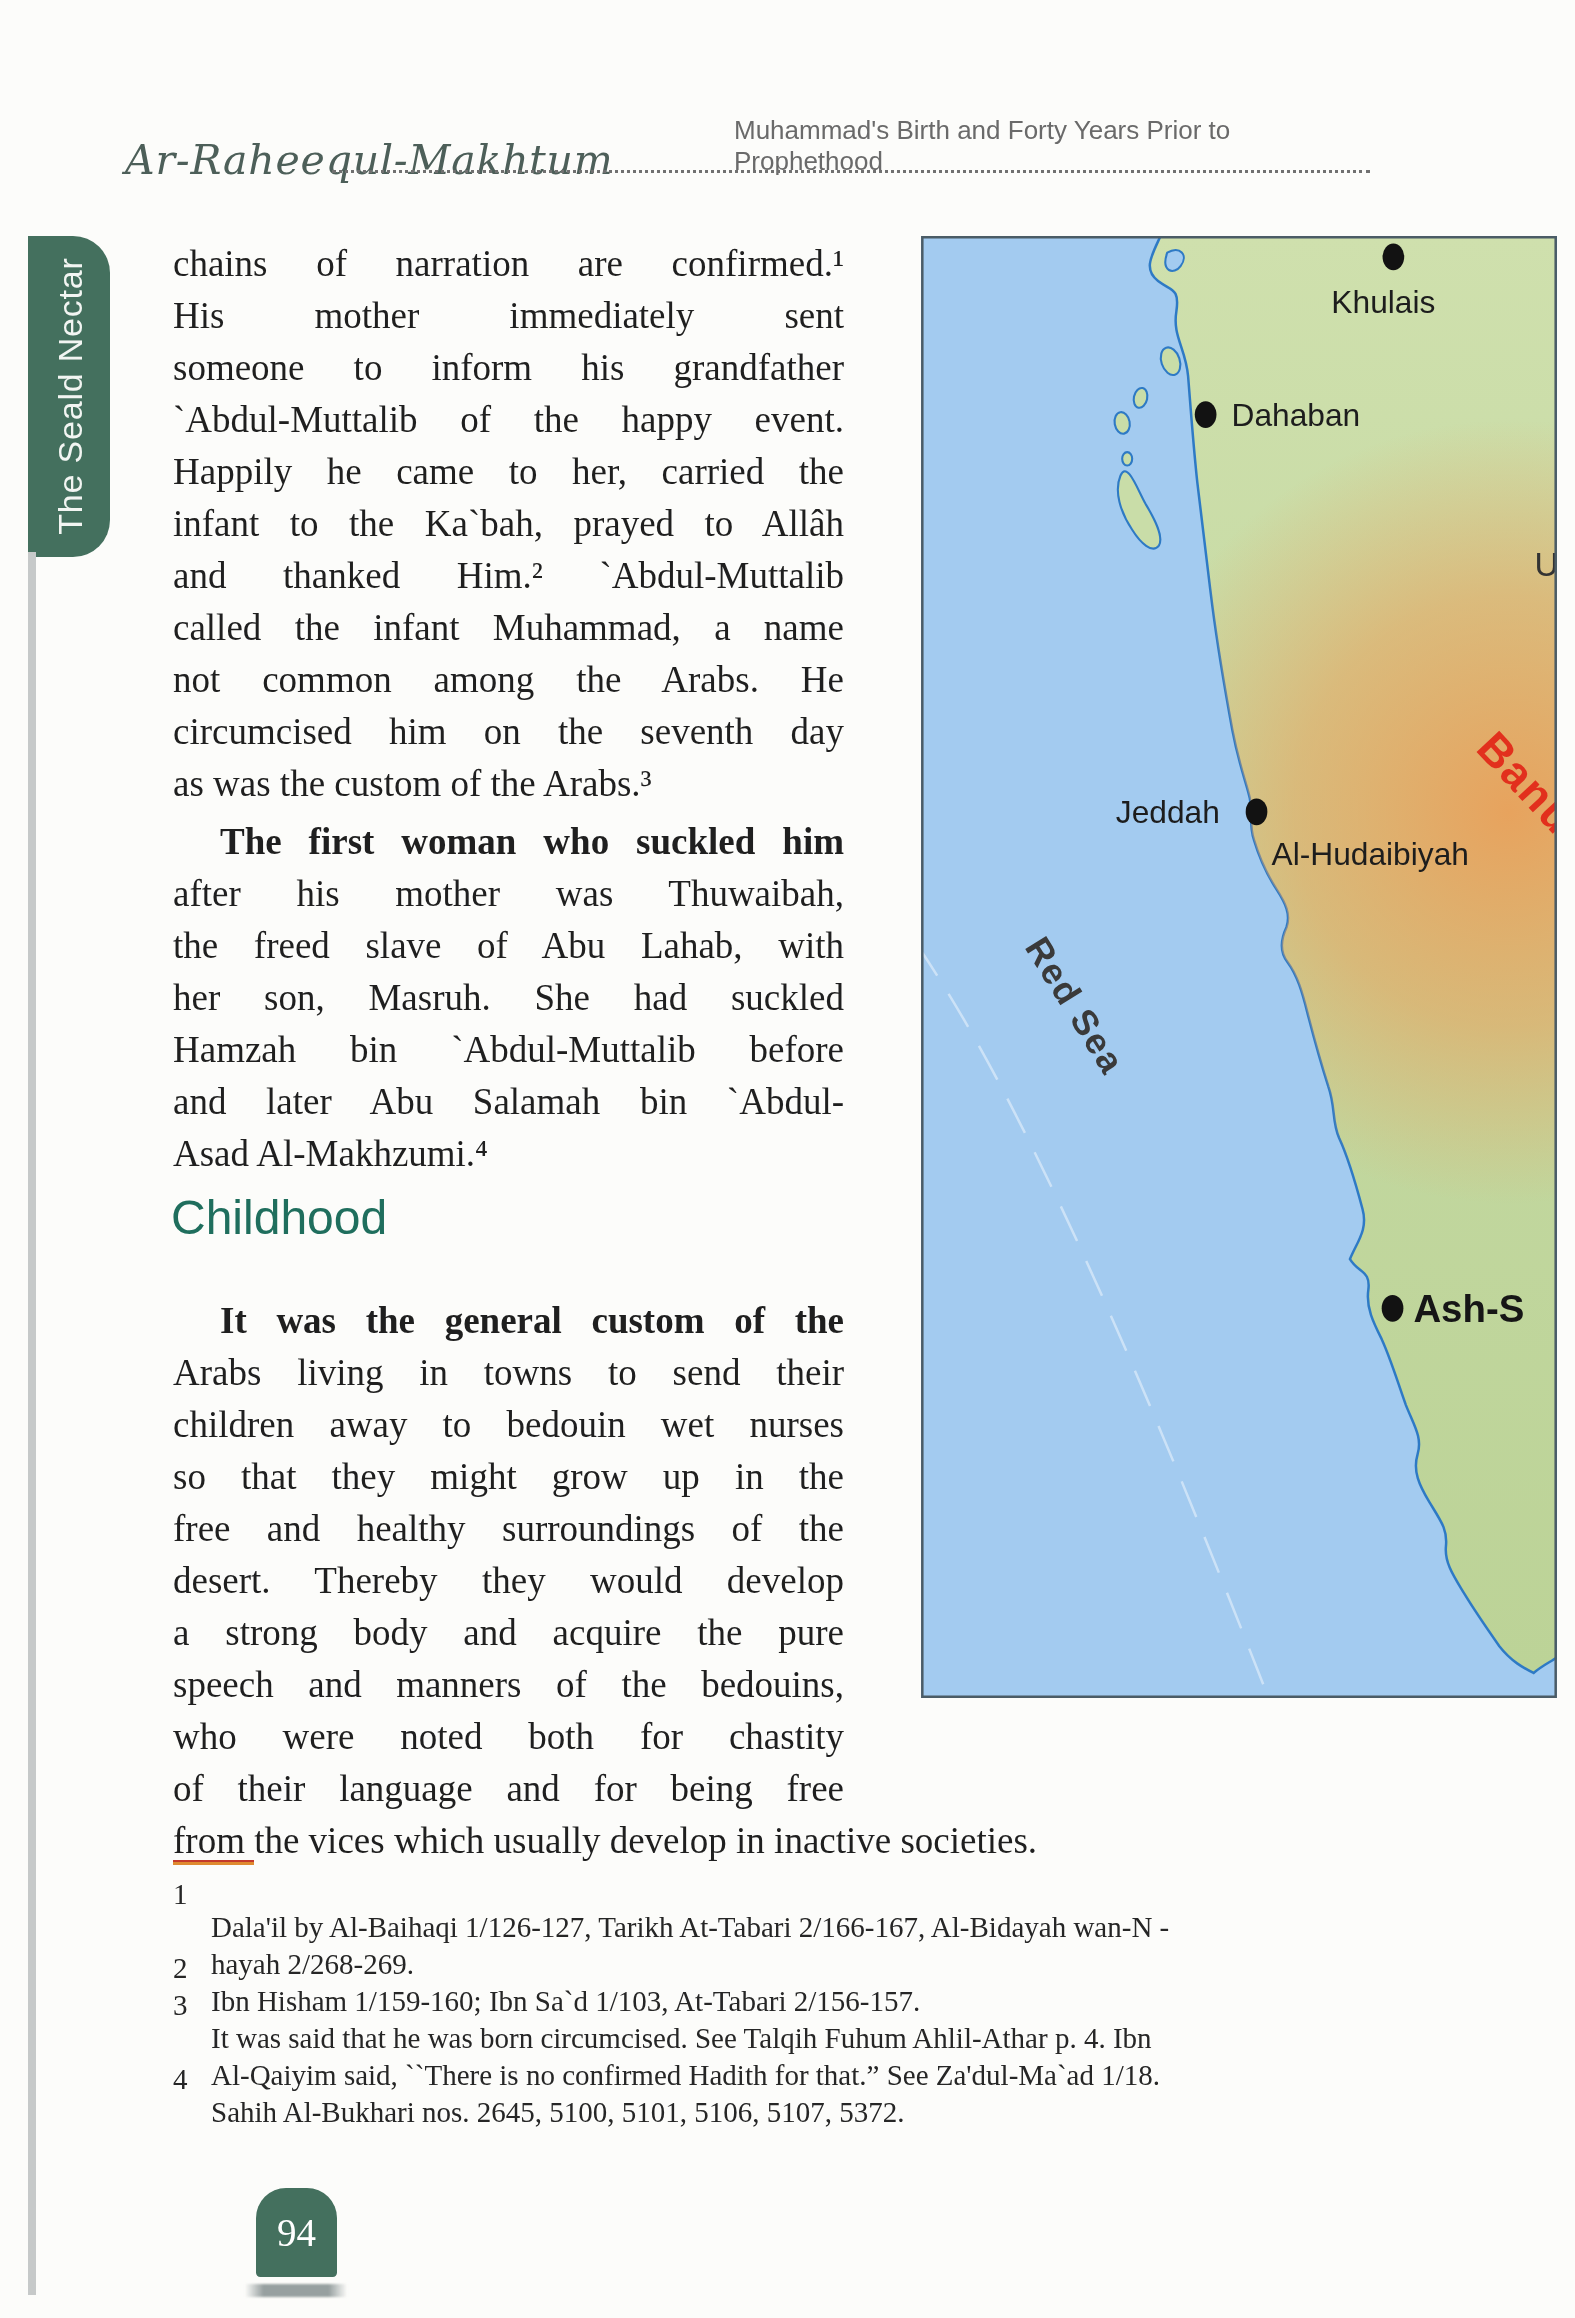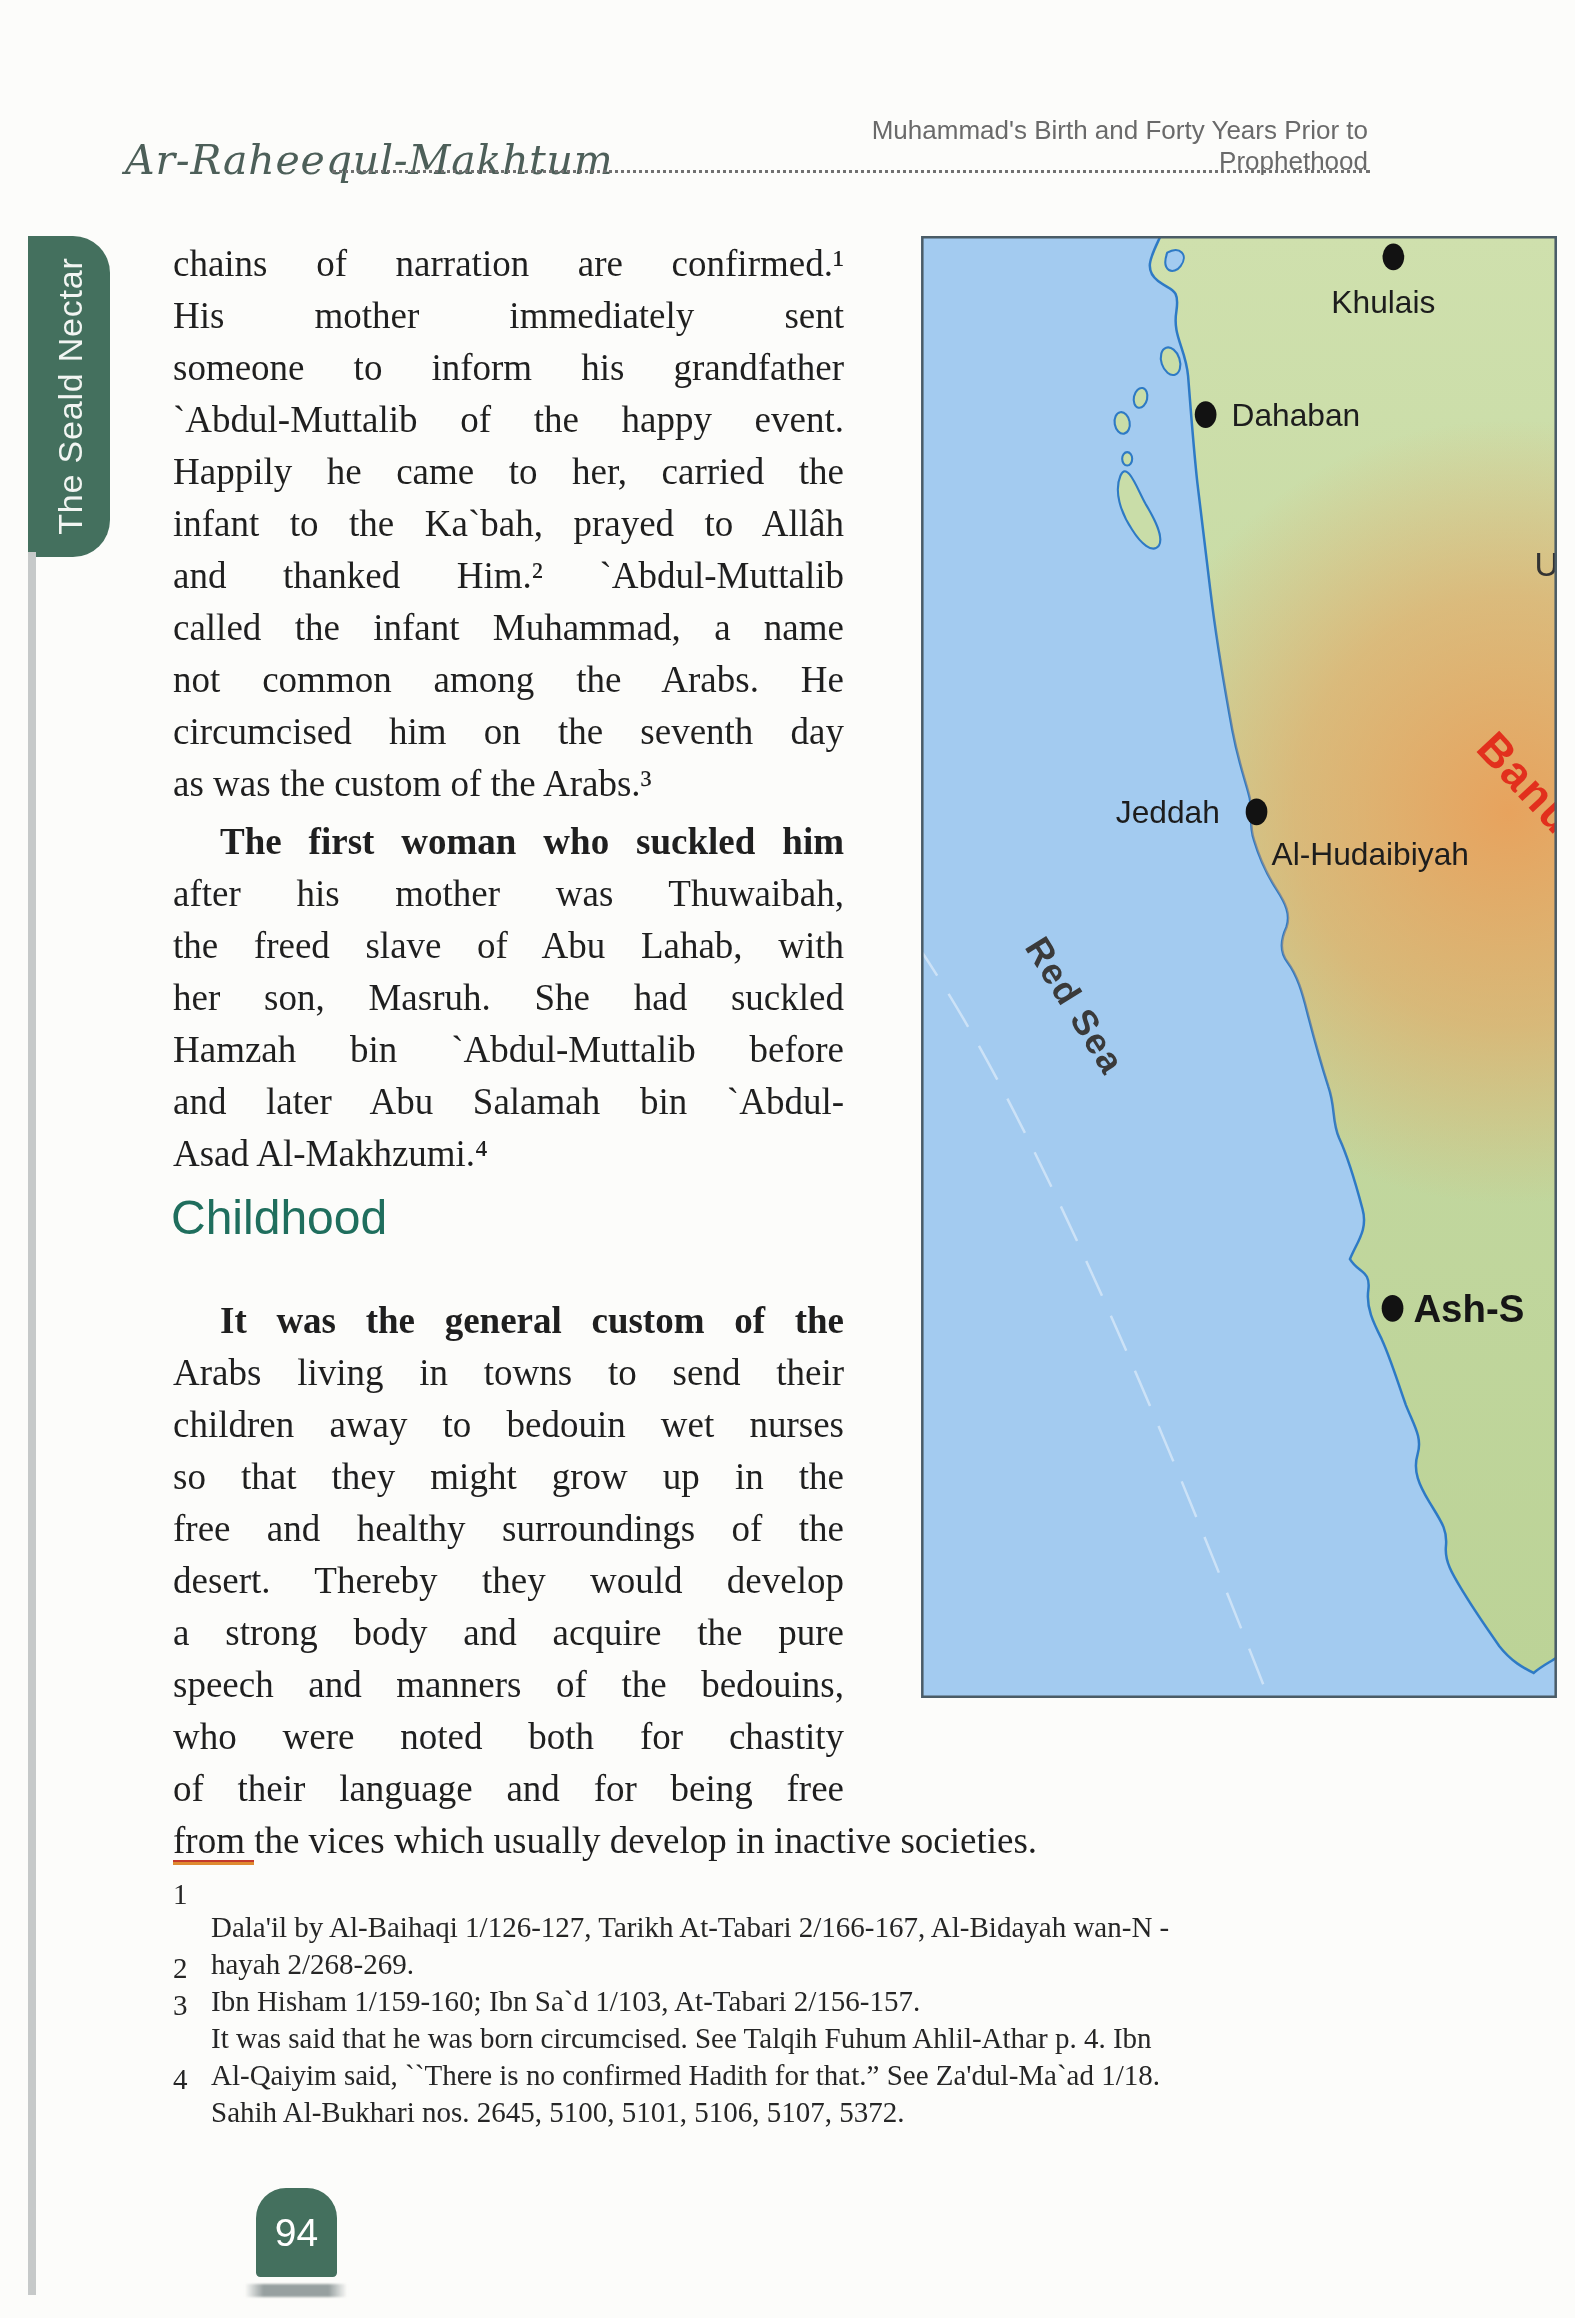--- a/index.html
+++ b/index.html
@@ -9,21 +9,21 @@
     font-family:"Liberation Serif","DejaVu Serif",serif;
   }
   
   .header-script {
     position:absolute; left:125px; top:136px;
     font-family:"DejaVu Serif",serif; font-style:italic;
     font-size:41px; color:#4d5f59; letter-spacing:0.8px;
   }
   .header-chapter {
     position:absolute; left:734px; top:115px; width:634px;
-    text-align:right; font-family:"Liberation Sans",sans-serif;
+    font-family:"Liberation Sans",sans-serif;
     font-size:26px; color:#6a6a6a;
   }
   .header-dots {
     position:absolute; left:332px; top:147px; width:1038px; height:23.4px;
     border-bottom:3.3px dotted #707070;
   }
   
   .side-tab {
     position:absolute; left:27.5px; top:236px; width:82px; height:321px;
     background:#44705e; border-radius:0 37px 37px 0;
@@ -67,21 +67,21 @@
   .fn-row { display:flex; height:37px; }
   .fn-num { width:38px; flex:none; }
   .fn-text { flex:1; white-space:nowrap;margin-top:33px; }
   
   .map { position:absolute; left:921px; top:236px; }
   .map text { font-family:"Liberation Sans",sans-serif; }
   
   .badge {
     position:absolute; left:256px; top:2188px; width:81px; height:89px;
     background:#44705e; border-radius:30px 30px 4.2px 4.2px;
-    color:#ffffff; font-family:Liberation Sans, sans-serif; font-size:39px;
+    color:#ffffff; font-family:Liberation Serif, serif; font-size:39px;
     display:flex; align-items:center; justify-content:center;
   }
   .badge-shadow {
     position:absolute; left:245px; top:2284px; width:102px; height:12.5px;
     background:linear-gradient(90deg, rgba(151,160,160,0) 0%, #97a0a0 18%, #97a0a0 82%, rgba(151,160,160,0) 100%);
     filter:blur(0.8px);
   }
 </style>
 </head>
 <body>

